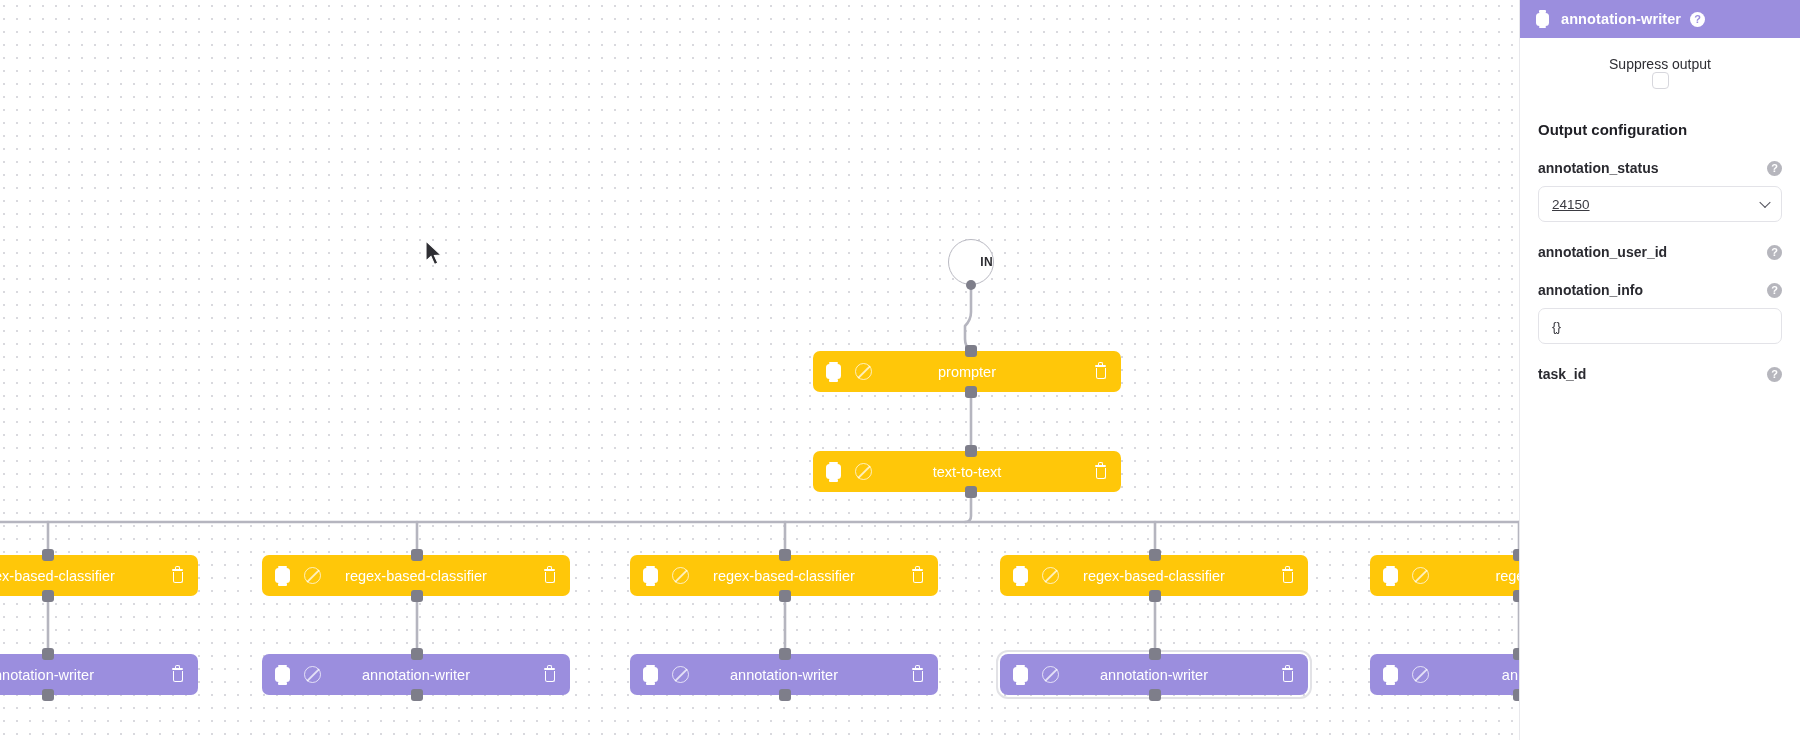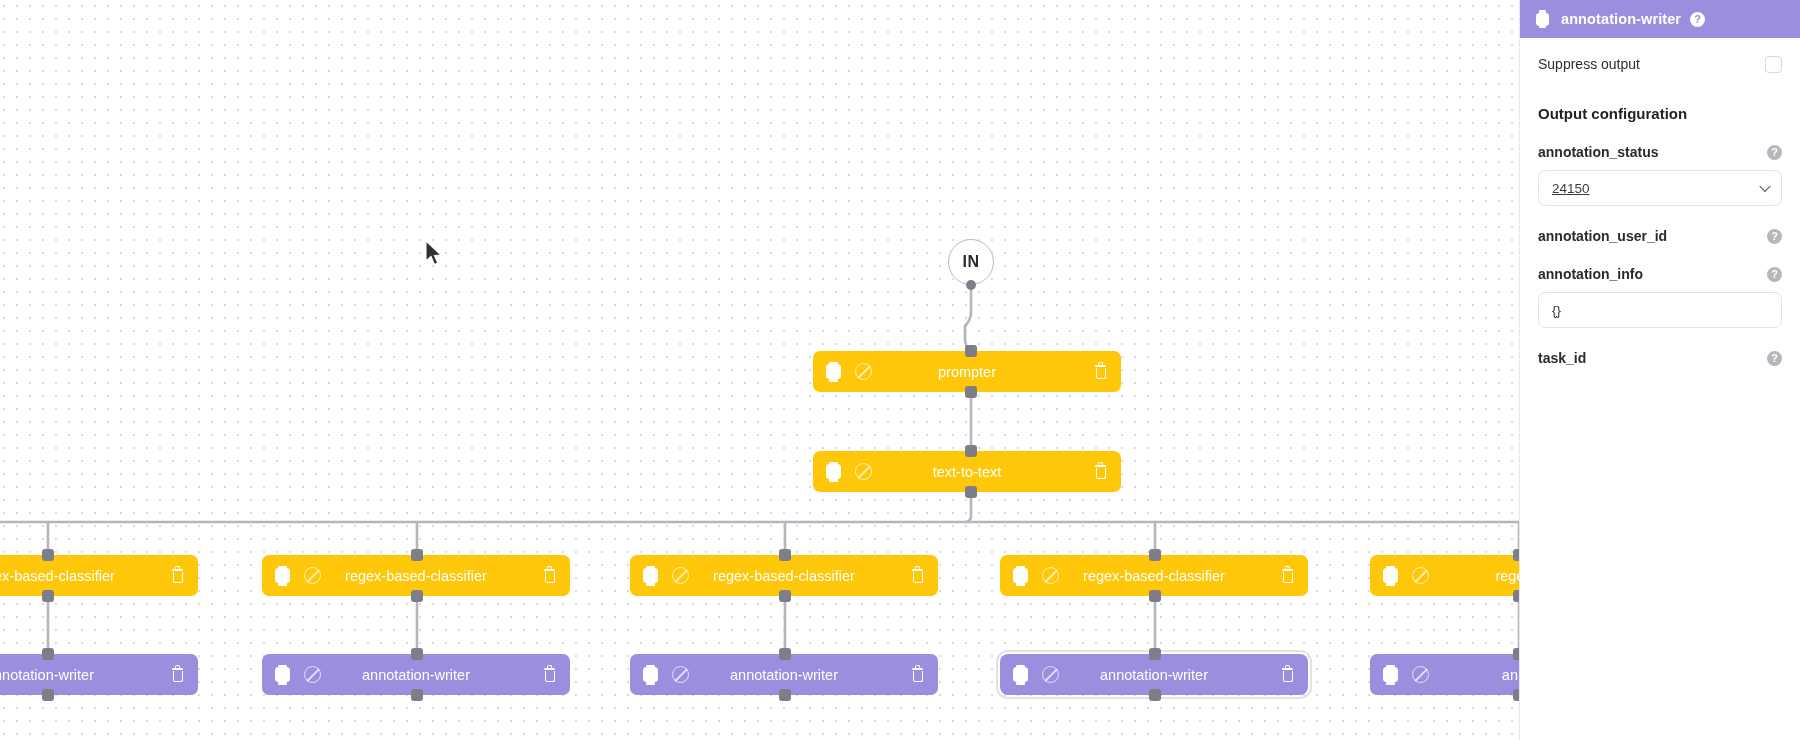--- a/index.html
+++ b/index.html
@@ -26,22 +26,22 @@
   
   #edges { position: absolute; left: 0; top: 0; width: 1519px; height: 740px; }
 
   
   .in-node {
     position: absolute;
     width: 46px; height: 46px;
     border-radius: 50%;
     background: #ffffff;
     border: 1.6px solid #b9b9c2;
-    display: flex; align-items: center; justify-content: center;
-    font-size: 16px; font-weight: 700; color: #2b2b30;
+    display: flex; align-items: center; justify-content: flex-end;
+    font-size: 12px; font-weight: 700; color: #2b2b30;
     letter-spacing: .4px;
     z-index: 3;
   }
 
   
   .node {
     position: absolute;
     height: 41px;
     border-radius: 7px;
     display: flex; align-items: center;
@@ -155,22 +155,23 @@
     width: 15px; height: 15px; border-radius: 50%;
     background: #ffffff; color: #9b8ede;
     font-size: 11px; font-weight: 700;
     display: flex; align-items: center; justify-content: center;
     margin-left: 9px;
   }
   .help-badge.grey { background: #b6b6bd; color: #ffffff; }
 
   .panel-body { padding: 0 18px; }
   .row-suppress {
-    display: flex; align-items: flex-start; justify-content: space-between;
+    display: flex; align-items: center; justify-content: space-between;
     padding: 18px 0 0 0;
+    flex-direction: column;
   }
   .suppress-label { font-size: 14px; color: #2d2d33; }
   .checkbox {
     width: 17px; height: 17px;
     border: 1.4px solid #d7d7dd;
     border-radius: 4px;
     background: #fff;
   }
   .section-title {
     font-size: 15px; font-weight: 700; color: #1f1f25;

